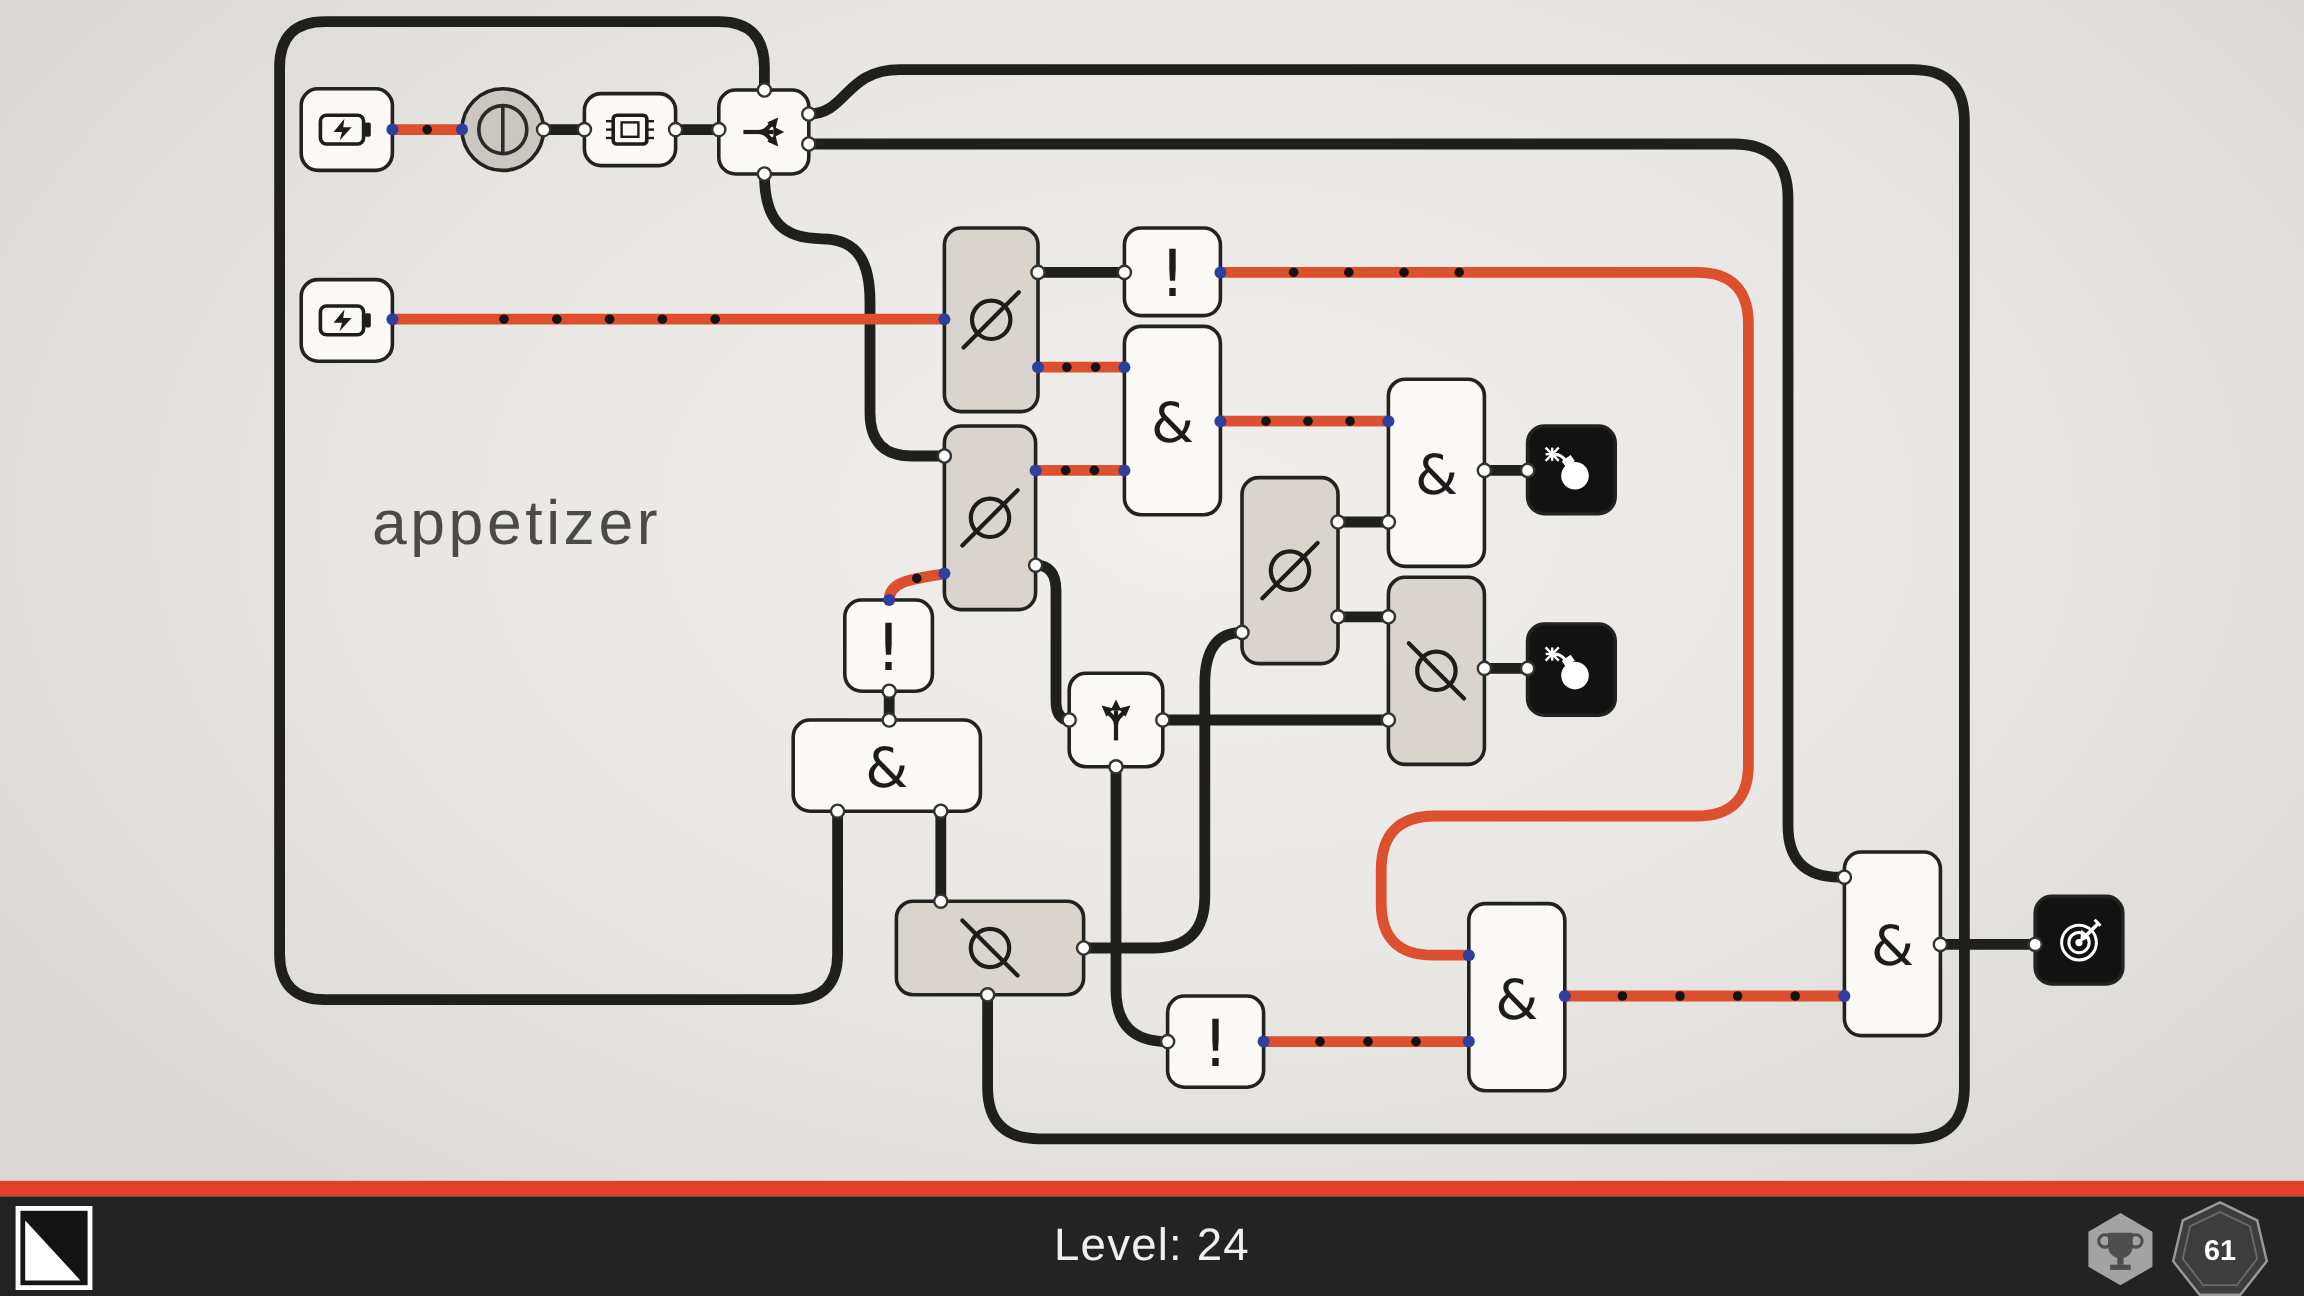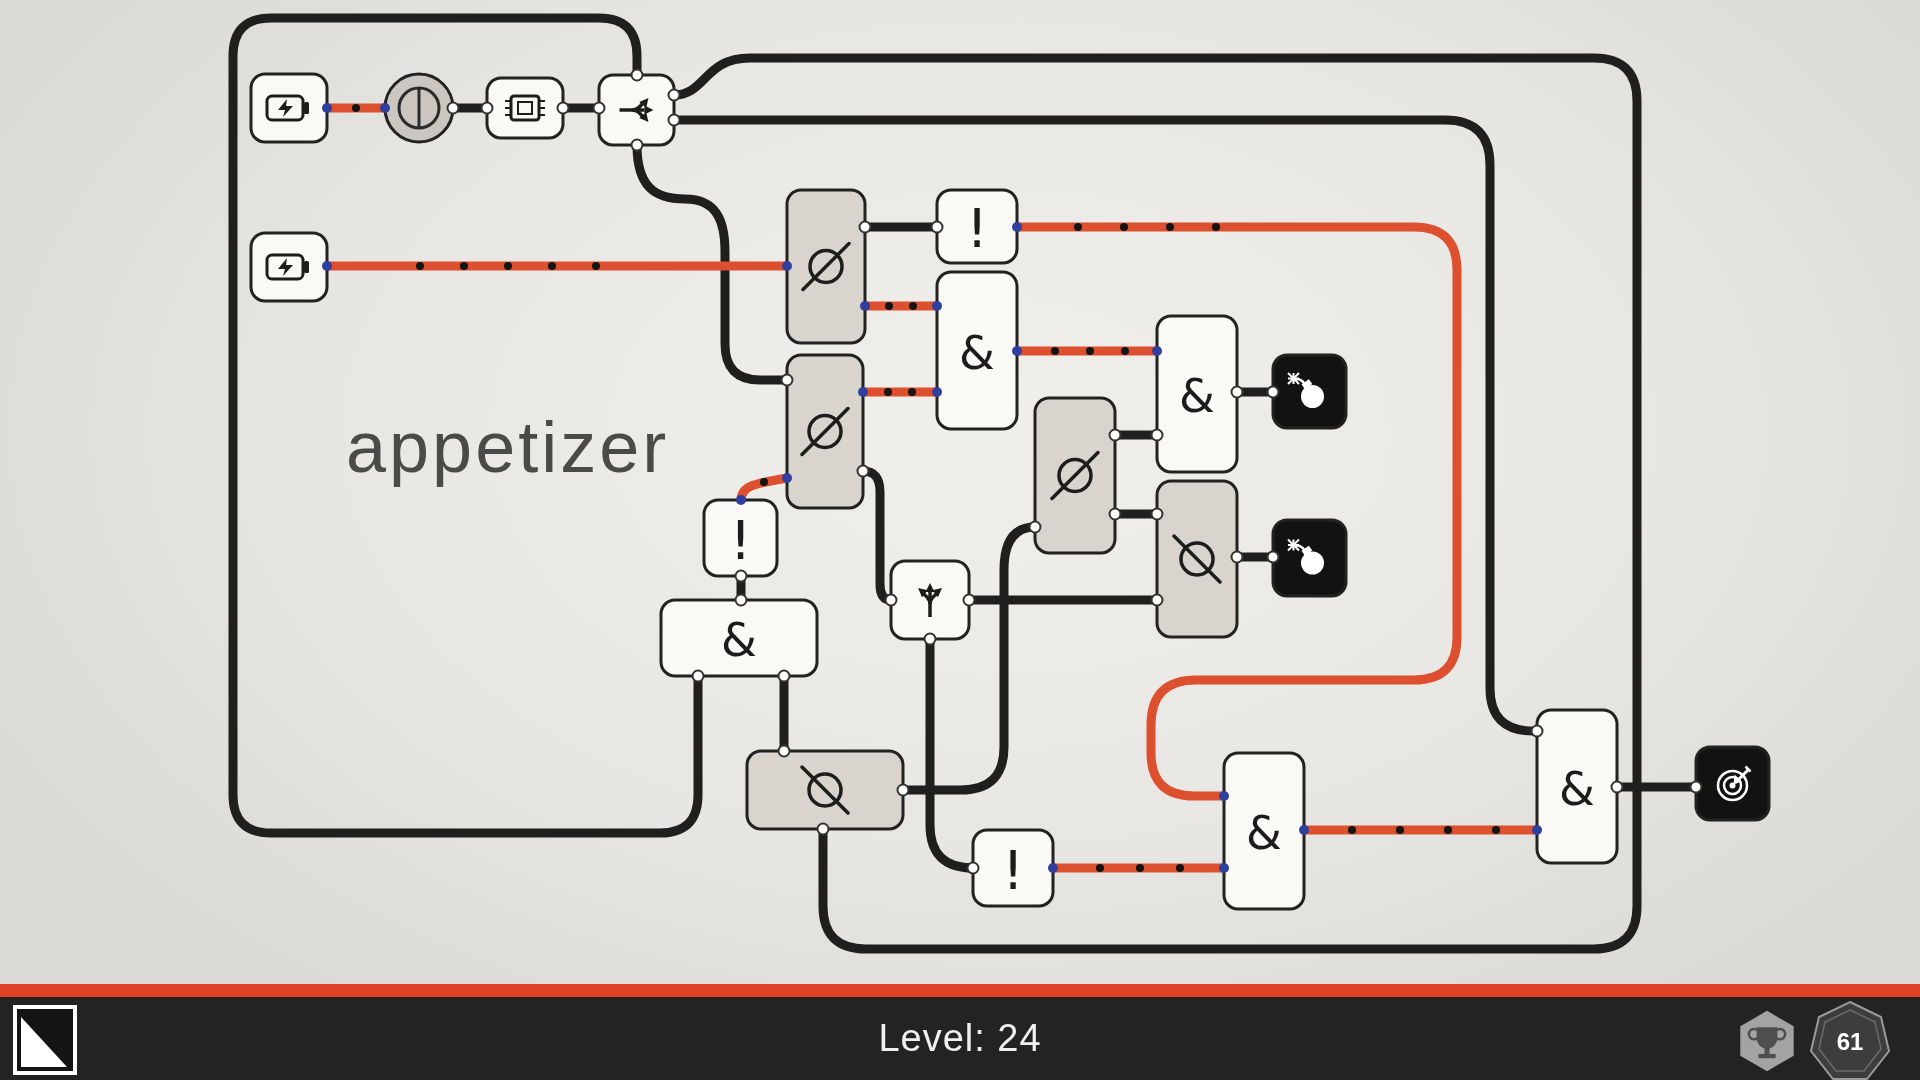--- a/index.html
+++ b/index.html
@@ -6,22 +6,22 @@
     --accent:#df4226; --bar:#232323; --bg-c:#f0efec; --bg-e:#dbd9d5;
   }
   html,body{margin:0;padding:0;background:#555;}
   .stage{
     position:relative;width:1920px;height:1080px;overflow:hidden;
     background:radial-gradient(ellipse 1150px 720px at 52% 40%, var(--bg-c) 0%, #e8e7e4 55%, var(--bg-e) 100%);
     font-family:"Liberation Sans", sans-serif;
   }
   svg.board{position:absolute;left:0;top:0;width:1920px;height:1080px;}
   .level-name{
-    position:absolute;left:310px;top:406px;font-size:72px;color:#4a4a48;
-    letter-spacing:3px;font-weight:300;margin-left:36px;
+    position:absolute;left:310px;top:406px;font-size:52px;color:#4a4a48;
+    letter-spacing:3px;font-weight:300;
   }
   .accent-stripe{position:absolute;left:0;top:984px;width:100%;height:13px;background:var(--accent);}
   .bottom-bar{position:absolute;left:0;top:997px;width:100%;height:83px;background:var(--bar);}
   .logo{position:absolute;left:12px;bottom:4px;width:66px;height:72px;}
   .level-label{
     position:absolute;left:0;right:0;top:20px;text-align:center;
     font-size:38px;color:#f0f0f0;font-weight:400;letter-spacing:1px;
   }
   .trophy{position:absolute;right:122px;bottom:6px;width:62px;height:66px;}
   .score{position:absolute;right:28px;bottom:-4px;width:84px;height:84px;}

